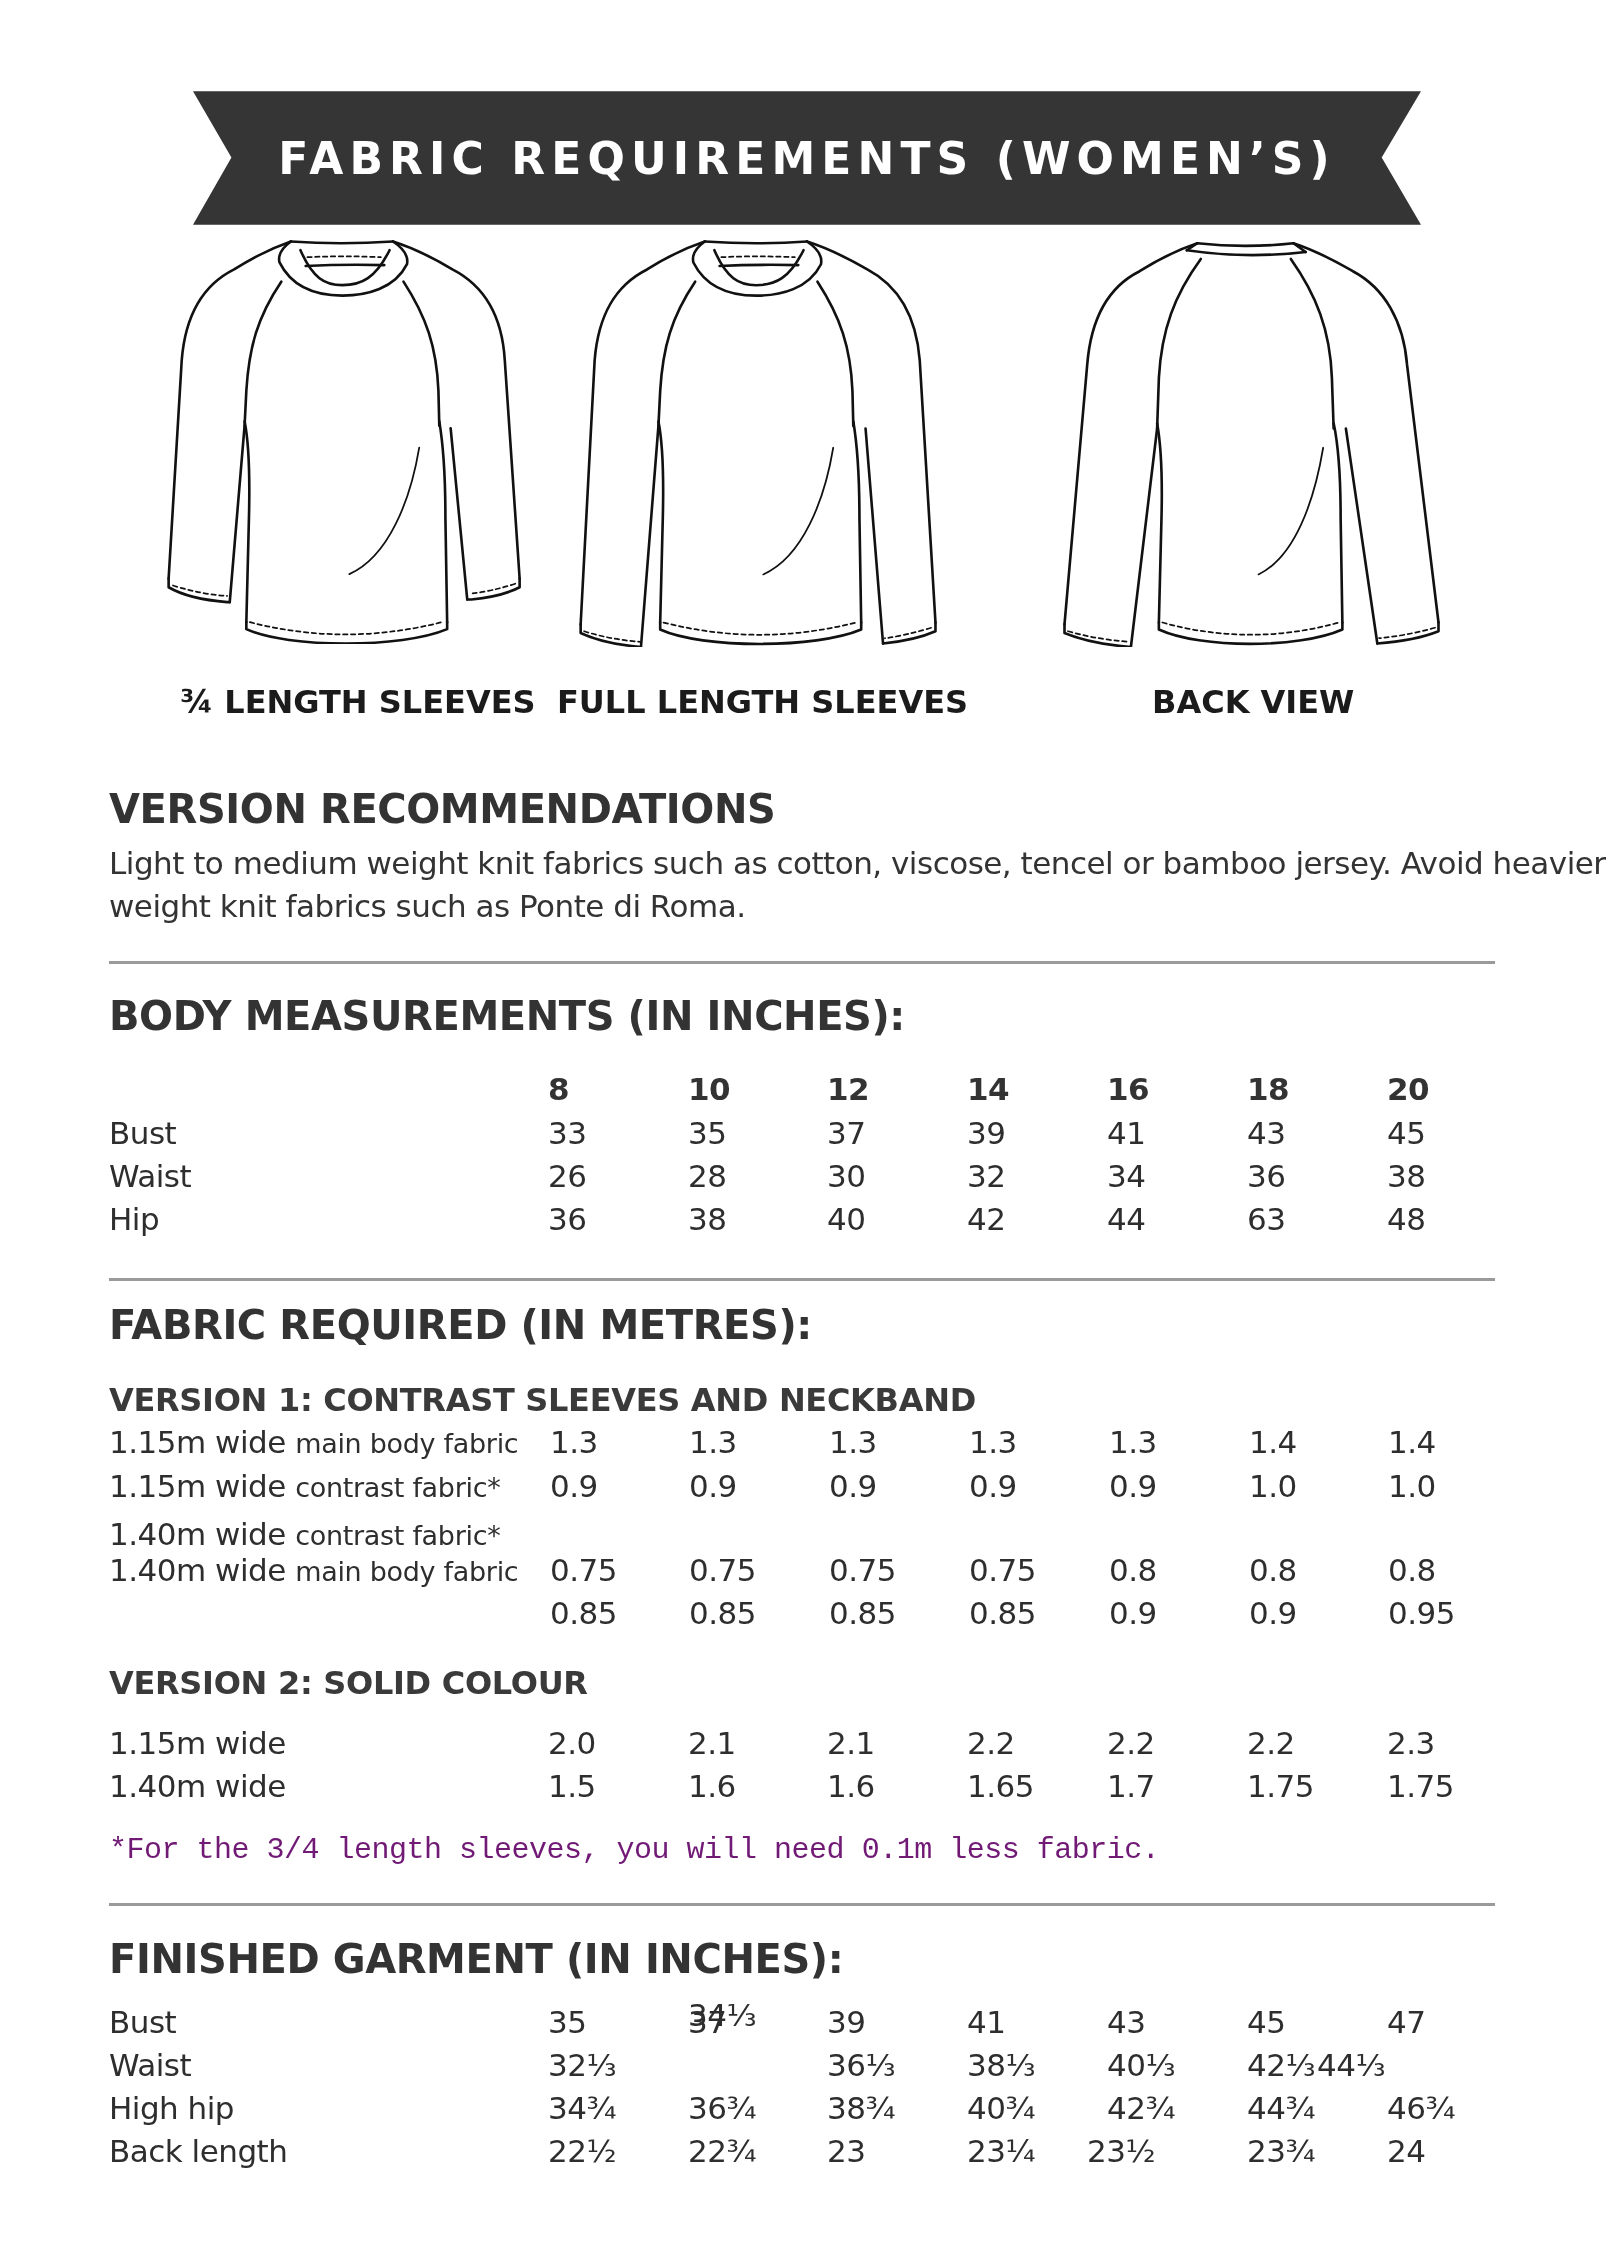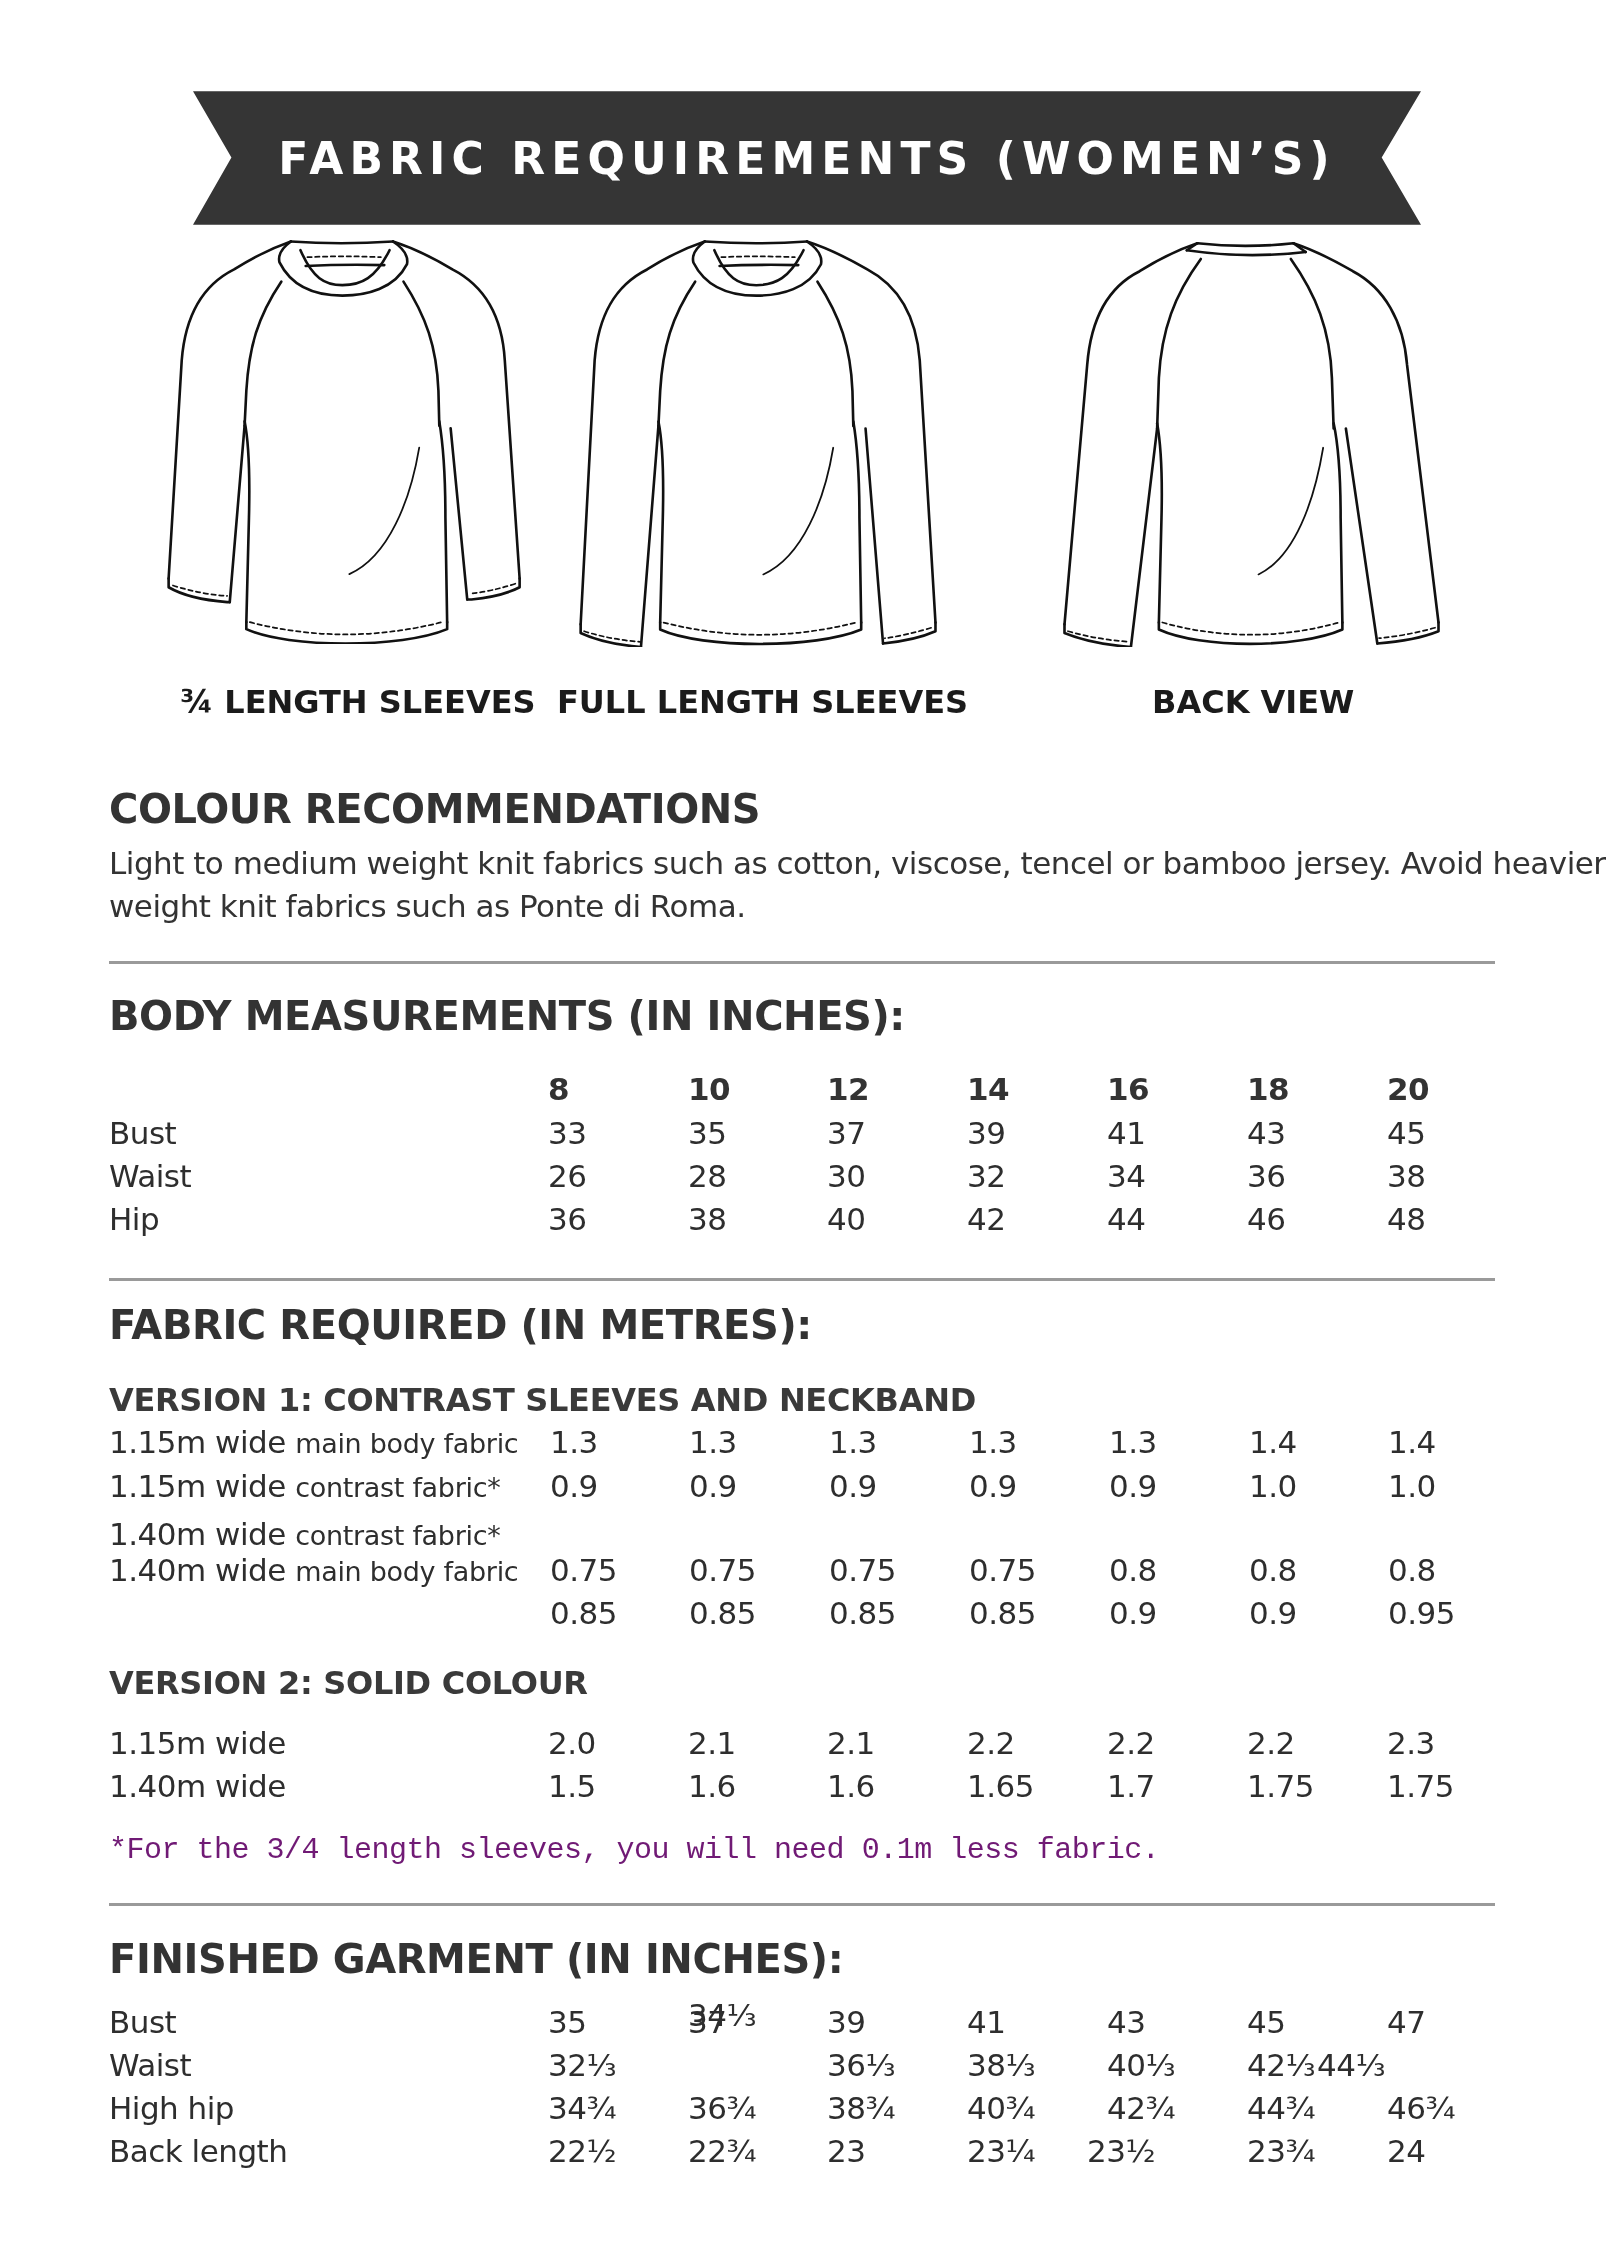--- a/index.html
+++ b/index.html
@@ -156,21 +156,21 @@
     <path d="M112,440 L112,448 C160,470 272,470 322,448 L322,440"></path>
     <path d="M116,440 Q217,468 318,440" stroke-dasharray="5,4" stroke-width="2"></path>
     <path d="M300,240 C290,300 268,365 226,385" stroke-width="2"></path>
   </svg>
 </div>
 
 <div class="garment-label" style="left:180px; top:683px;">¾ LENGTH SLEEVES</div>
 <div class="garment-label" style="left:557px; top:683px;">FULL LENGTH SLEEVES</div>
 <div class="garment-label" style="left:1152px; top:683px;">BACK VIEW</div>
 
-<div class="h2" style="top:786px;">COLOUR RECOMMENDATIONS</div>
+<div class="h2" style="top:786px;">VERSION RECOMMENDATIONS</div>
 <div class="body-text" style="top:841px; white-space:nowrap;">Light to medium weight knit fabrics such as cotton, viscose, tencel or bamboo jersey. Avoid heavier</div>
 <div class="body-text" style="top:884px; white-space:nowrap;">weight knit fabrics such as Ponte di Roma.</div>
 
 <div class="divider" style="top:961px;"></div>
 
 <div class="h2" style="top:993px;">BODY MEASUREMENTS (IN INCHES):</div>
 
 <div id="body-table">
 
   <div class="cell hdr" style="left:548px; top:1071px;">8</div>
@@ -198,21 +198,21 @@
   <div class="cell" style="left:1107px; top:1158px;">34</div>
   <div class="cell" style="left:1247px; top:1158px;">36</div>
   <div class="cell" style="left:1387px; top:1158px;">38</div>
 
   <div class="row-label" style="top:1201px;">Hip</div>
   <div class="cell" style="left:548px; top:1201px;">36</div>
   <div class="cell" style="left:688px; top:1201px;">38</div>
   <div class="cell" style="left:827px; top:1201px;">40</div>
   <div class="cell" style="left:967px; top:1201px;">42</div>
   <div class="cell" style="left:1107px; top:1201px;">44</div>
-  <div class="cell" style="left:1247px; top:1201px;">46</div>
+  <div class="cell" style="left:1247px; top:1201px;">63</div>
   <div class="cell" style="left:1387px; top:1201px;">48</div>
 </div>
 
 <div class="divider" style="top:1278px;"></div>
 
 <div class="h2" style="top:1302px;">FABRIC REQUIRED (IN METRES):</div>
 <div class="h3" style="top:1381px;">VERSION 1: CONTRAST SLEEVES AND NECKBAND</div>
 
 <div id="v1-table">
 

